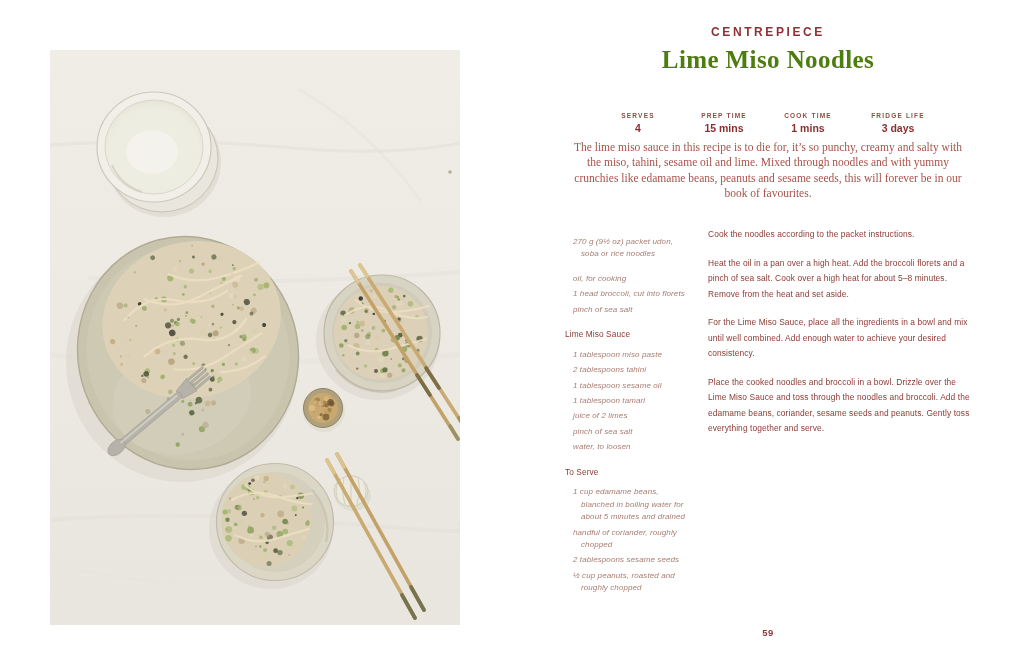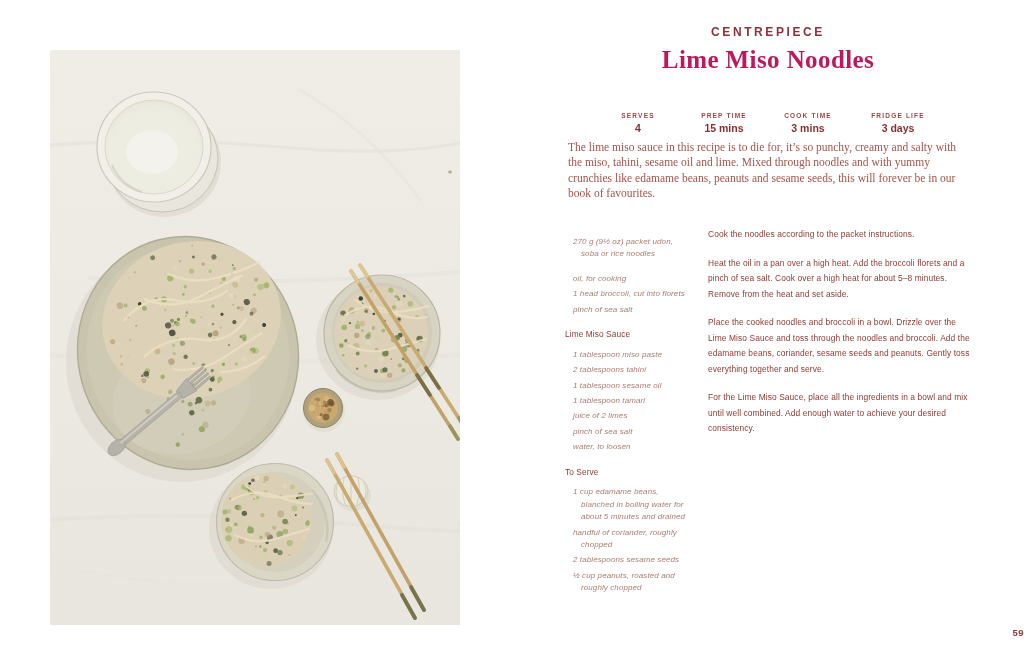--- a/index.html
+++ b/index.html
@@ -9,37 +9,37 @@
     -webkit-font-smoothing:antialiased;
   }
   .left-page{position:absolute;left:0;top:0;width:512px;height:665px;}
   .photo{position:absolute;left:50px;top:50px;width:410px;height:575px;}
   .right-page{position:absolute;left:512px;top:0;width:512px;height:665px;}
 
   .category{position:absolute;top:25px;left:0;right:0;text-align:center;
     font-size:12px;font-weight:bold;letter-spacing:2.6px;color:#8e3136;}
   .title{position:absolute;top:44px;left:0;right:0;text-align:center;
     font-family:"Liberation Serif", serif;font-weight:bold;font-size:25px;
-    line-height:1.24;color:#be185d;letter-spacing:.4px;}
+    line-height:1.24;color:#4d7c0f;letter-spacing:.4px;}
   .stat{position:absolute;top:112px;transform:translateX(-50%);text-align:center;white-space:nowrap;}
   .stat .label{font-size:6.5px;font-weight:bold;letter-spacing:1.2px;color:#9a4743;}
   .stat .value{font-size:10.5px;font-weight:bold;color:#8a2e32;margin-top:3px;}
   .stat-1{left:126px;} .stat-2{left:212px;} .stat-3{left:296px;} .stat-4{left:386px;}
-  .intro{position:absolute;top:140px;left:56px;width:400px;
+  .intro{position:absolute;top:140px;left:56px;width:400px;text-align:center;
     font-family:"Liberation Serif", serif;font-size:11.5px;line-height:1.34;color:#a4544b;}
   .ingredients{position:absolute;left:53px;top:228px;width:132px;
     font-size:8px;line-height:1.55;color:#a87d72;letter-spacing:.1px;}
   .ingredients .group{margin-bottom:12px;}
   .ingredients h4{font-size:8.3px;font-weight:normal;color:#8c3a34;margin:0 0 5px 0;}
   .ingredients ul{list-style:none;margin:8px;padding:0;font-style:italic;}
   .ingredients li{padding-left:8px;text-indent:-8px;margin-bottom:3px;}
   .method{position:absolute;left:196px;top:227px;width:262px;
     font-size:8.4px;line-height:1.85;color:#8c3a34;letter-spacing:.1px;}
   .method p{margin:0 0 13px 0;}
-  .pagenum{position:absolute;top:627px;left:0;right:0;text-align:right;
+  .pagenum{position:absolute;top:627px;left:0;right:0;text-align:center;
     font-size:9.5px;font-weight:bold;color:#8c3a3a;letter-spacing:.5px;}
 </style>
 </head>
 <body>
 
 <div class="left-page">
   <div class="photo">
     <svg width="410" height="575" viewBox="0 0 410 575" xmlns="http://www.w3.org/2000/svg">
       <defs>
         <linearGradient id="linen" x1="0" y1="0" x2="0" y2="1">
@@ -500,21 +500,21 @@
   <div class="stat stat-1">
     <div class="label">SERVES</div>
     <div class="value">4</div>
   </div>
   <div class="stat stat-2">
     <div class="label">PREP TIME</div>
     <div class="value">15 mins</div>
   </div>
   <div class="stat stat-3">
     <div class="label">COOK TIME</div>
-    <div class="value">3 mins</div>
+    <div class="value">1 mins</div>
   </div>
   <div class="stat stat-4">
     <div class="label">FRIDGE LIFE</div>
     <div class="value">3 days</div>
   </div>
 
   <div class="intro">The lime miso sauce in this recipe is to die for, it’s so punchy, creamy and salty with the miso, tahini, sesame oil and lime. Mixed through noodles and with yummy crunchies like edamame beans, peanuts and sesame seeds, this will forever be in our book of favourites.</div>
 
   <div class="ingredients">
     <div class="group">
@@ -548,18 +548,18 @@
         <li>handful of coriander, roughly chopped</li>
         <li>2 tablespoons sesame seeds</li>
         <li>½ cup peanuts, roasted and roughly chopped</li>
       </ul>
     </div>
   </div>
 
   <div class="method">
     <p>Cook the noodles according to the packet instructions.</p>
     <p>Heat the oil in a pan over a high heat. Add the broccoli florets and a pinch of sea salt. Cook over a high heat for about 5–8 minutes. Remove from the heat and set aside.</p>
+    <p>For the Lime Miso Sauce, place all the ingredients in a bowl and mix until well combined. Add enough water to achieve your desired consistency.</p>
     <p>Place the cooked noodles and broccoli in a bowl. Drizzle over the Lime Miso Sauce and toss through the noodles and broccoli. Add the edamame beans, coriander, sesame seeds and peanuts. Gently toss everything together and serve.</p>
-    <p>For the Lime Miso Sauce, place all the ingredients in a bowl and mix until well combined. Add enough water to achieve your desired consistency.</p>
   </div>
 
   <div class="pagenum">59</div>
 </div>
 
 </body></html>

